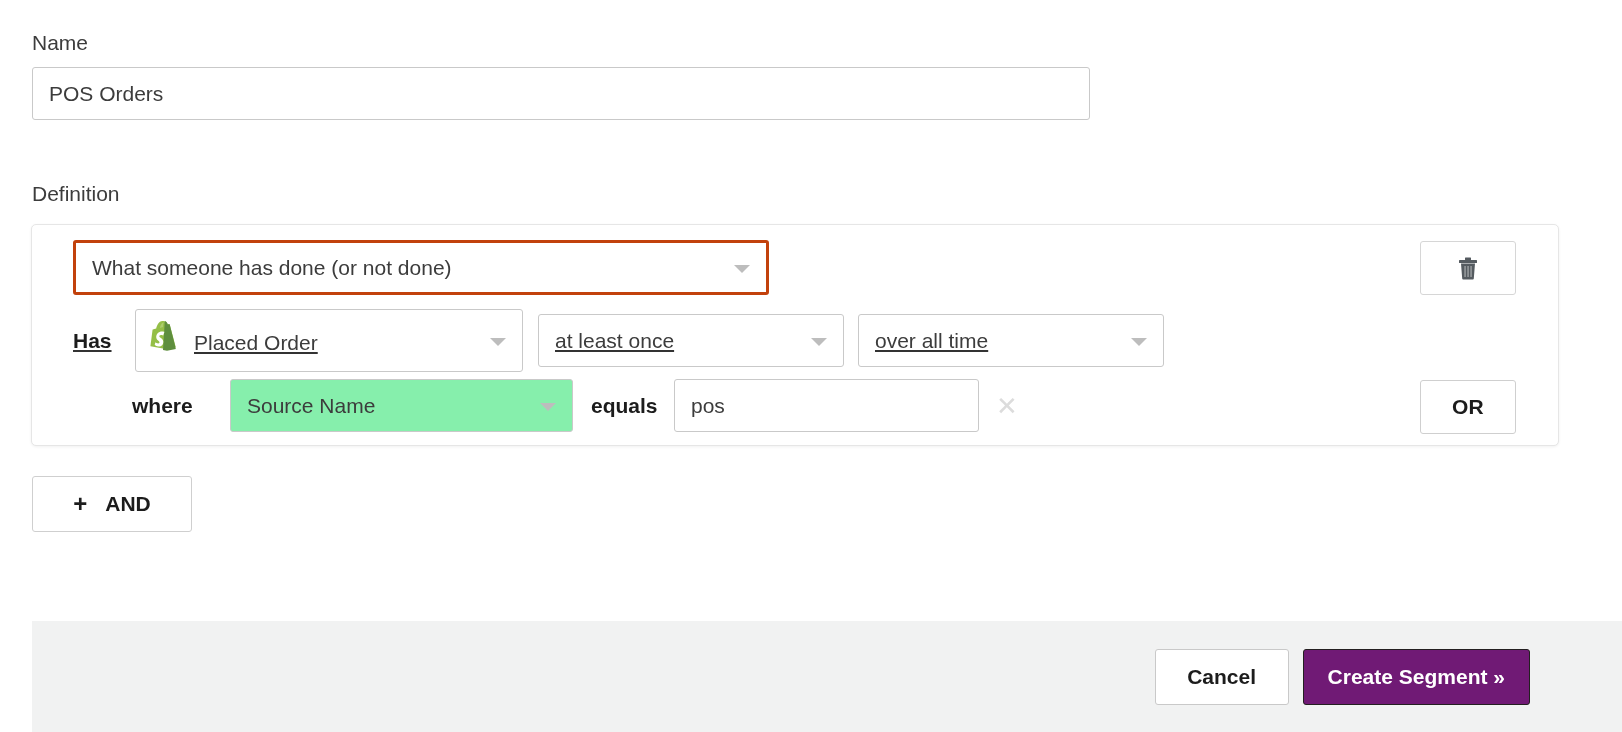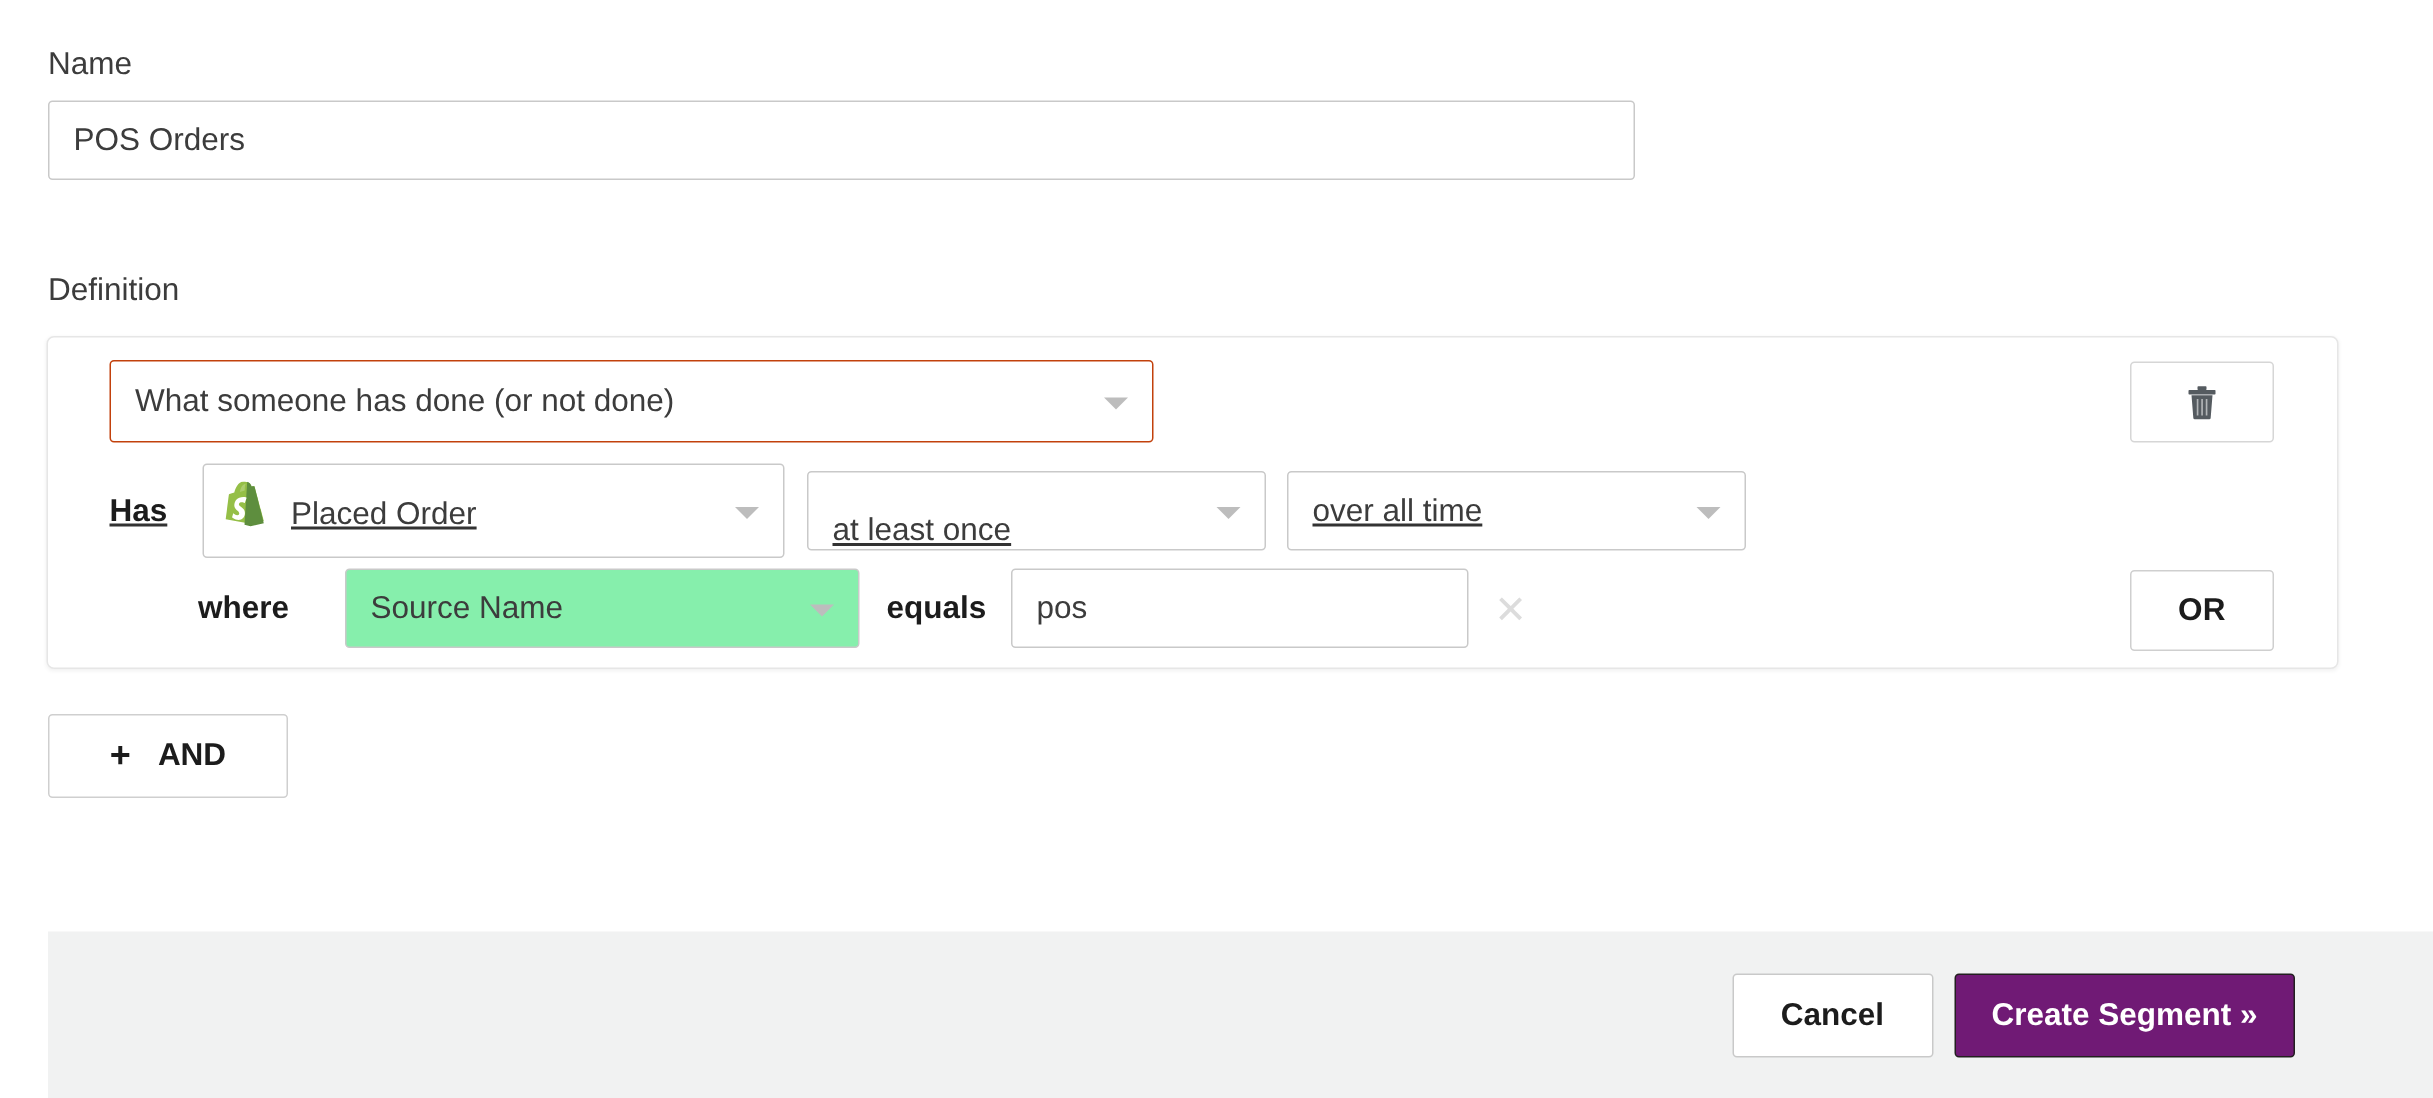--- a/index.html
+++ b/index.html
@@ -54,21 +54,21 @@
     width: 1528px; height: 222px;
     background: #ffffff;
     border: 1px solid #e6e6e6;
     border-radius: 5px;
     box-shadow: 0 1px 3px rgba(0,0,0,0.06);
   }
 
   .row-trigger { position: absolute; left: 41px; top: 15px; }
   .trigger-select {
     width: 696px; height: 55px;
-    border: 1px solid #c2410c; border-radius: 3px; background: #fff;
+    border: 3px solid #c2410c; border-radius: 3px; background: #fff;
     display: flex; align-items: center; padding: 0 16px;
     font-size: 21px; color: #3c3c3c; position: relative;
   }
 
   .row-has {
     position: absolute; left: 41px; top: 84px;
     display: flex; align-items: center; text-decoration: underline;
   }
   .kw {
     font-size: 21px; font-weight: bold; color: #1c1c1c;
@@ -81,21 +81,21 @@
     display: flex; align-items: flex-end; padding: 16px 14px;
     font-size: 21px; color: #3c3c3c; position: relative;
   }
   .shopify-icon {
     width: 30px; height: 34px; margin-right: 14px;
     flex: 0 0 auto; display: block;
   }
   .freq-select {
     width: 306px; height: 53px; margin-left: 15px;
     border: 1px solid #c9c9c9; border-radius: 3px; background: #fff;
-    display: flex; align-items: flex-end; padding: 0 16px;
+    display: flex; align-items: center; padding: 0 16px;
     font-size: 21px; color: #3c3c3c; position: relative;
   }
   .time-select {
     width: 306px; height: 53px; margin-left: 14px;
     border: 1px solid #c9c9c9; border-radius: 3px; background: #fff;
     display: flex; align-items: center; padding: 0 16px;
     font-size: 21px; color: #3c3c3c; position: relative;
   }
 
   .row-where {

